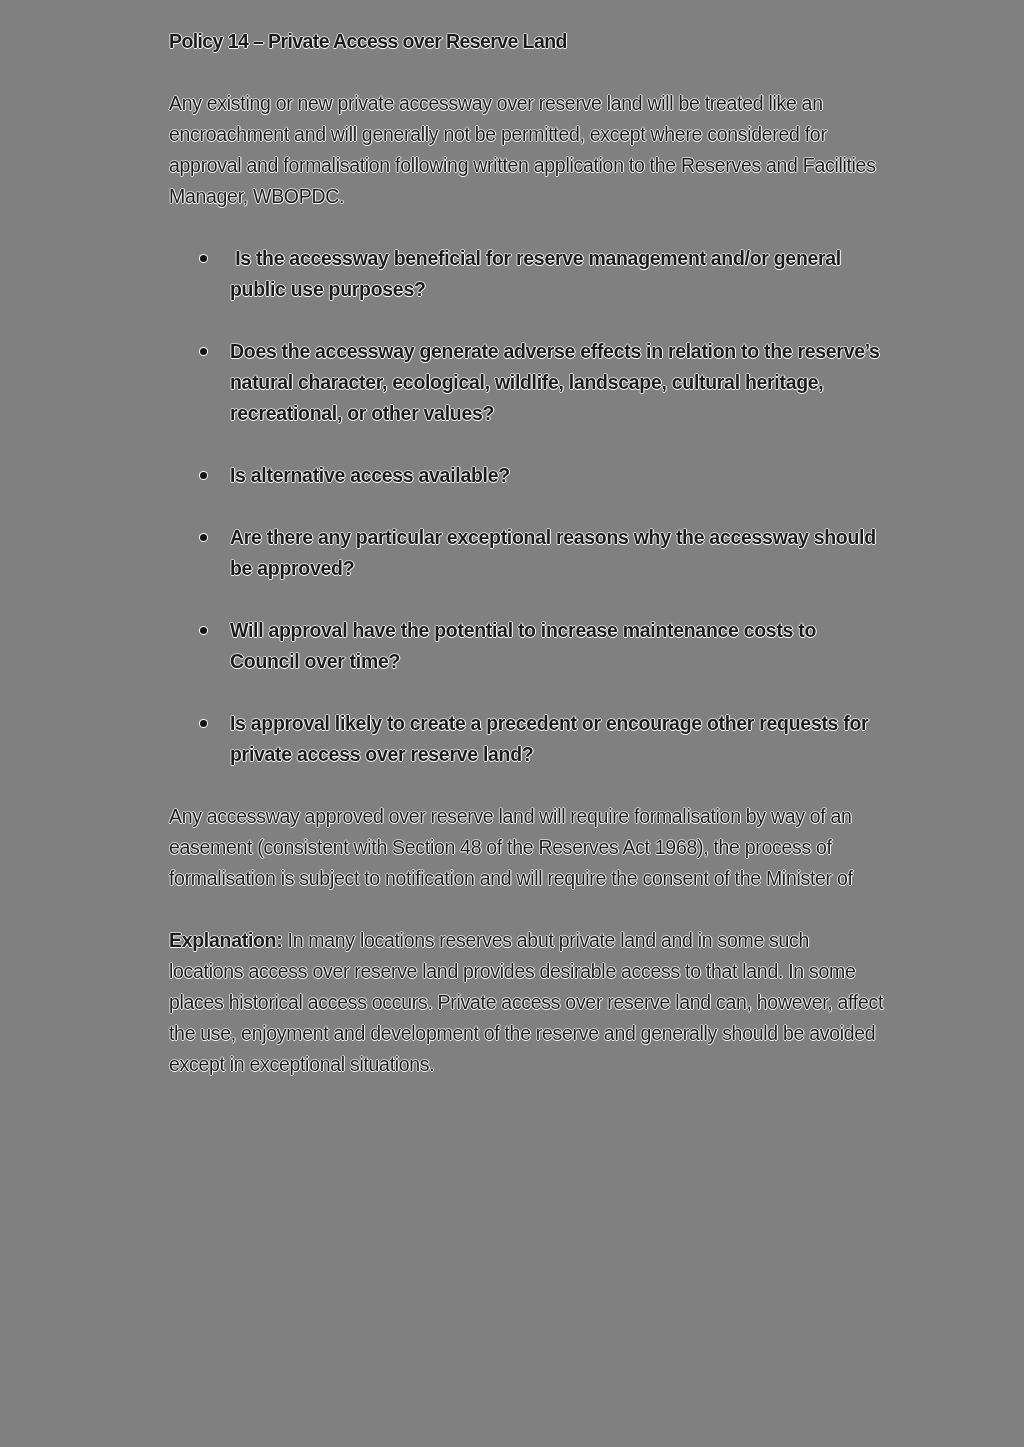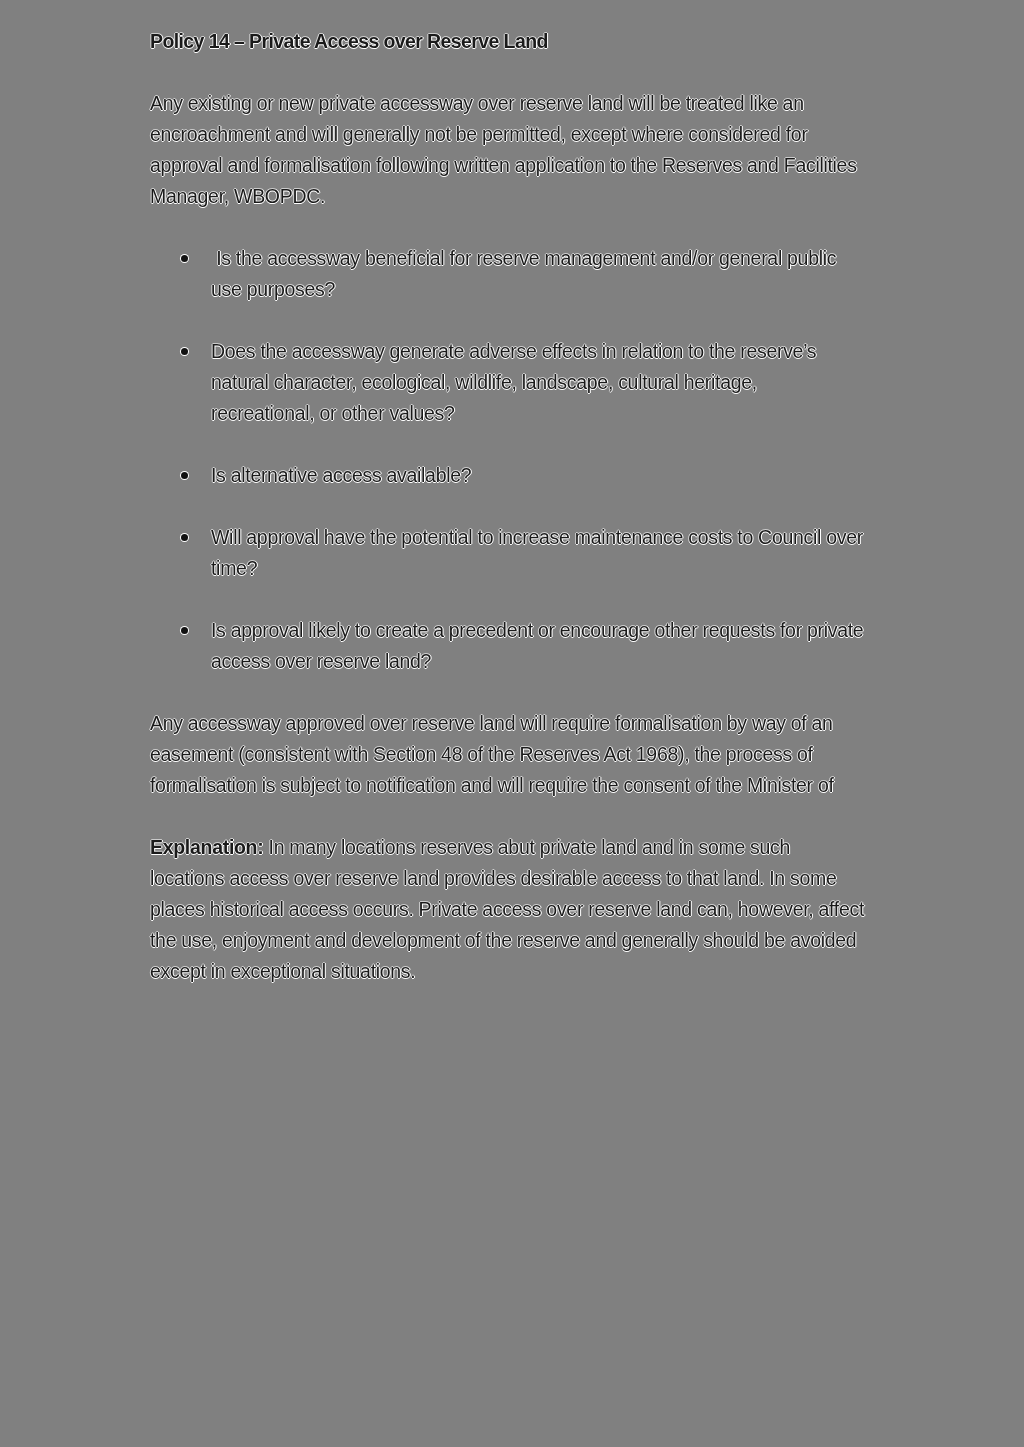--- a/index.html
+++ b/index.html
@@ -10,21 +10,21 @@
   body {
     width: 1024px;
     height: 1447px;
     position: relative;
     overflow: hidden;
     font-family: "Liberation Sans", "DejaVu Sans", sans-serif;
     color: #1a1a1a;
   }
   .page {
     position: absolute;
-    left: 150px;
+    left: 169px;
     top: 26px;
     width: 715px;
     font-size: 19.5px;
     line-height: 31px;
     letter-spacing: -0.3px;
     text-shadow:
       1px 0 0 #ffffff,
       0 1px 0 #ffffff,
       -1px 0 0 rgba(255,255,255,0.6),
       0 -1px 0 rgba(255,255,255,0.6);
@@ -34,20 +34,21 @@
     margin: 0 0 31px 0;
     letter-spacing: -0.6px;
   }
   p {
     margin: 0 0 31px 0;
   }
   ul.criteria {
     list-style: none;
     margin: 0 0 31px 0;
     padding: 0;
+    font-weight: bold;
   }
   ul.criteria li {
     position: relative;
     padding-left: 61px;
     margin: 0 0 31px 0;
   }
   ul.criteria li:last-child {
     margin-bottom: 0;
   }
   .bullet {
@@ -82,20 +83,24 @@
     <li>
       <span class="bullet"></span>
       <span>Does the accessway generate adverse effects in relation to the reserve’s natural character, ecological, wildlife, landscape, cultural heritage, recreational, or other values?</span>
     </li>
     <li>
       <span class="bullet"></span>
       <span>Is alternative access available?</span>
     </li>
     <li>
       <span class="bullet"></span>
+      <span>Are there any particular exceptional reasons why the accessway should be approved?</span>
+    </li>
+    <li>
+      <span class="bullet"></span>
       <span>Will approval have the potential to increase maintenance costs to Council over time?</span>
     </li>
     <li>
       <span class="bullet"></span>
       <span>Is approval likely to create a precedent or encourage other requests for private access over reserve land?</span>
     </li>
   </ul>
 
   <p>
     <span class="nb">Any accessway approved over reserve land will require formalisation by way of an easement (consistent with Section 48 of the Reserves Act 1968), the process of formalisation is subject to notification and will require the consent of the Minister of</span>

